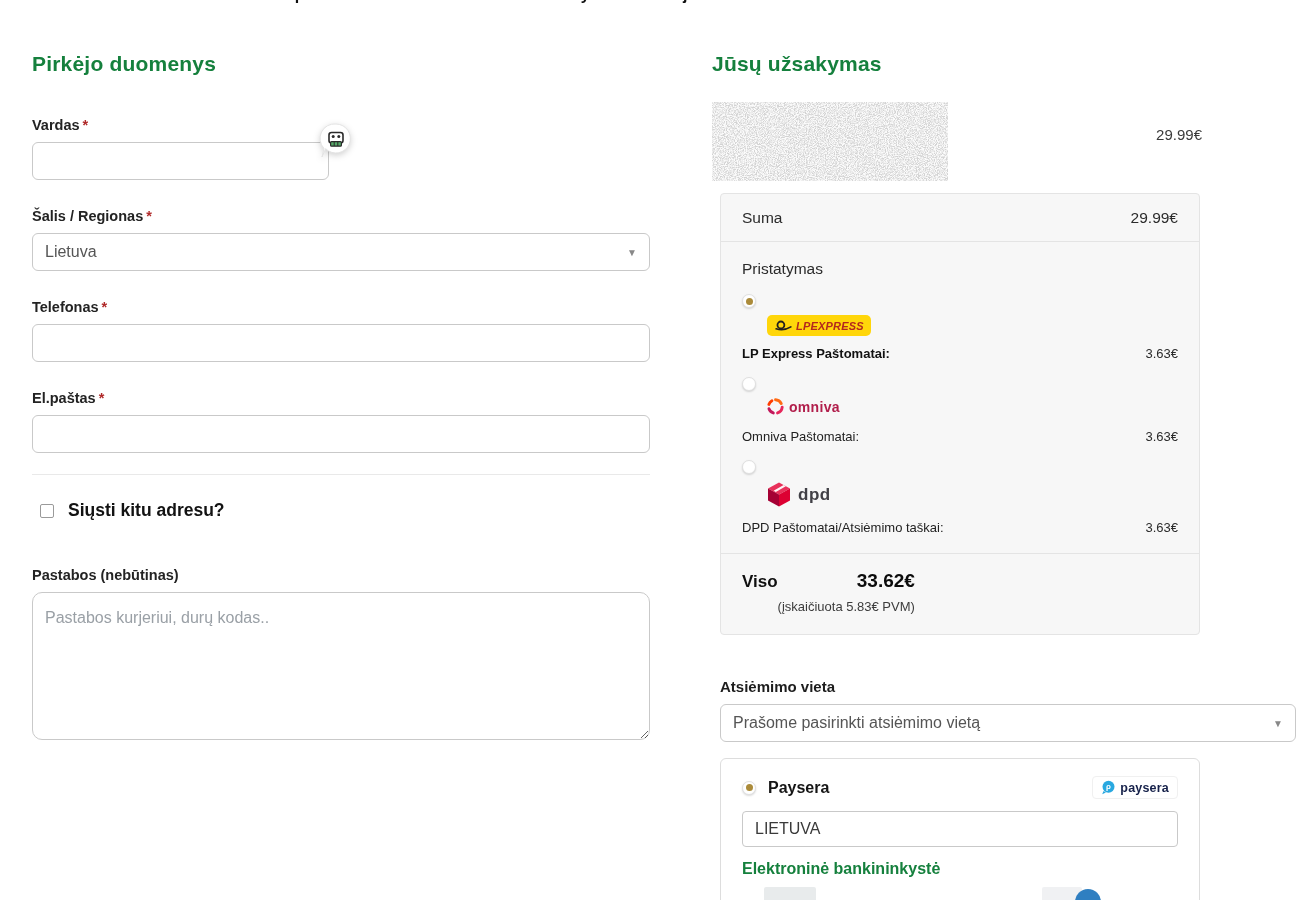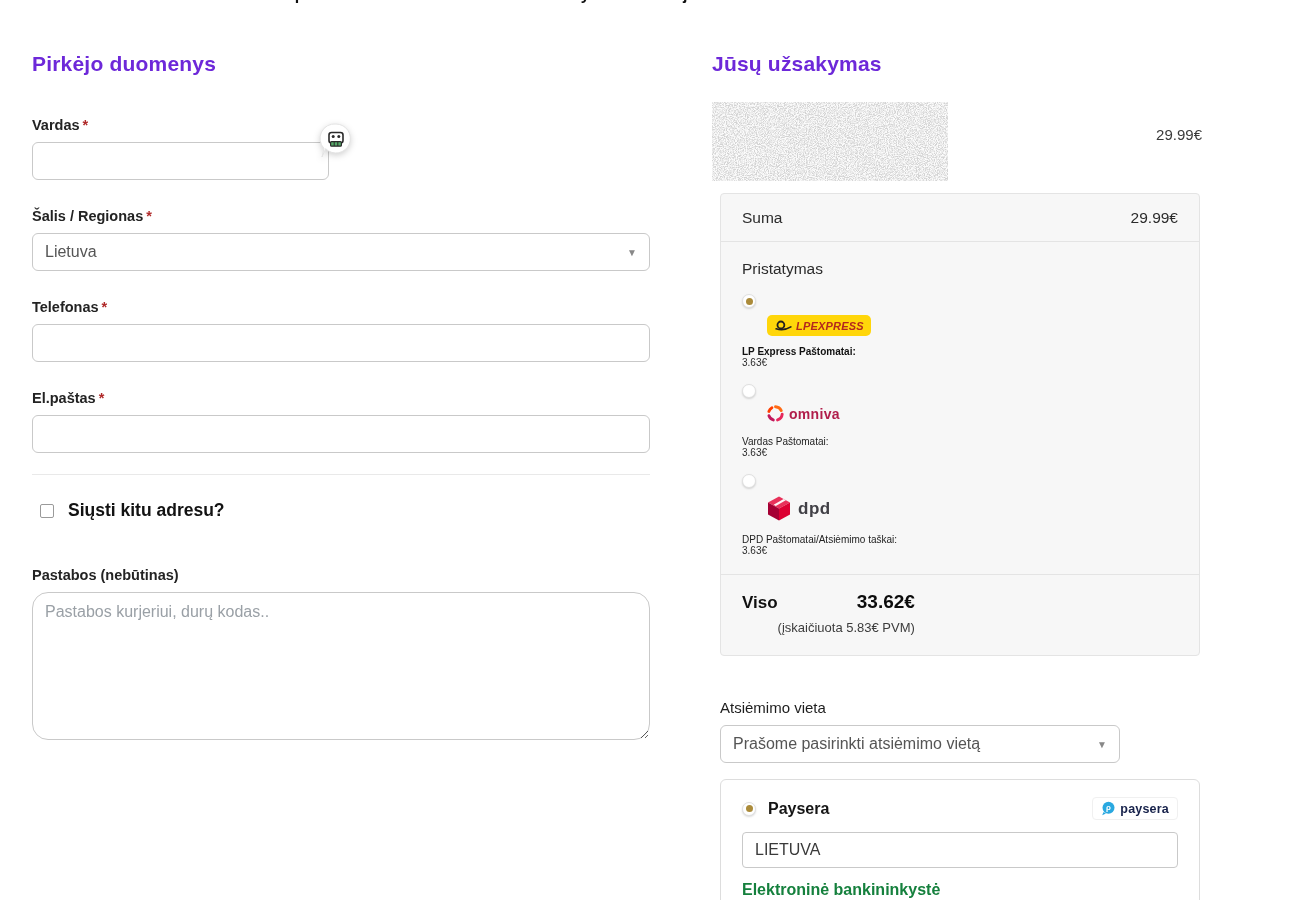--- a/index.html
+++ b/index.html
@@ -10,37 +10,37 @@
   
   .nav-stub { position:absolute; top:-14px; font-size:16px; font-weight:700; color:#101010; white-space:nowrap; cursor:pointer; }
   .nav-stub.n1 { left:268px; }
   .nav-stub.n2 { left:531px; }
   .nav-stub.n3 { left:884px; }
 
   
   .col-left  { position:absolute; left:32px;  top:0; width:618px; }
   .col-right { position:absolute; left:712px; top:0; width:490px; }
 
-  h1.section-title { margin-top:52px; font-size:21px; font-weight:700; color:#6d28d9; letter-spacing:.2px; }
+  h1.section-title { margin-top:52px; font-size:21px; font-weight:700; color:#15803d; letter-spacing:.2px; }
 
   
   .field-label { font-size:14.5px; font-weight:700; color:#232323; }
   .req { color:#b02a2a; font-weight:700; margin-left:3px; }
   .text-input { width:100%; height:38px; border:1px solid #c9c9c9; border-radius:6px; background:#fff; margin-top:9px; padding:0 12px; font-size:16px; font-family:inherit; color:#333; }
   .text-input.short { width:297px; }
   .select-box { position:relative; display:flex; align-items:center; width:100%; height:38px; border:1px solid #c9c9c9; border-radius:6px; background:#fff; margin-top:9px; padding:0 12px; font-size:16px; color:#555; cursor:pointer; }
   .select-caret { position:absolute; right:12px; top:50%; transform:translateY(-50%); font-size:10px; color:#888; }
   .lbl-m1 { margin-top:41px; }
   .lbl-m2 { margin-top:28px; }
   .divider { height:1px; background:#e9e9e9; margin-top:21px; }
   .check-row { display:flex; align-items:center; margin-top:25px; cursor:pointer;padding-left:8px; }
   .checkbox { width:14px; height:14px; border:1px solid #9a9a9a; border-radius:2px; background:#fff; flex:0 0 auto; }
   .check-label { margin-left:14px; font-size:17.5px; font-weight:700; color:#121212; }
   .notes-label { margin-top:46px; }
-  textarea.notes { width:100%; height:148px; border:1px solid #c9c9c9; border-radius:16px; margin-top:9px; padding:10px 12px; font-size:16px; font-family:inherit; color:#333; resize:both; }
+  textarea.notes { width:100%; height:148px; border:1px solid #c9c9c9; border-radius:10px; margin-top:9px; padding:16px 12px; font-size:16px; font-family:inherit; color:#333; resize:both; }
   textarea.notes::placeholder { color:#9aa0a6; }
 
   
   .robot-bubble { position:absolute; left:318px; top:122px; width:36px; height:38px; cursor:pointer; filter:drop-shadow(0 2px 3px rgba(0,0,0,.18)); }
 
   
   .product-row { display:flex; align-items:flex-start; margin-top:26px; }
   .product-img { width:236px; height:79px; border-radius:1px; overflow:hidden; flex:0 0 auto; }
   .product-price { margin-left:auto; margin-top:24px; font-size:15px; color:#3a3a3a; }
 
@@ -50,32 +50,32 @@
   .ship-title { font-size:15.5px; color:#2b2b2b; }
   .radio { width:14px; height:14px; border-radius:50%; background:#fff; border:1px solid #e0e0e0; box-shadow:0 1px 2px rgba(0,0,0,.15); display:flex; align-items:center; justify-content:center; cursor:pointer; flex:0 0 auto; }
   .radio .dot { width:7px; height:7px; border-radius:50%; background:#ab8b3a; display:none; }
   .radio.on .dot { display:block; }
   .ship-opt-radio { margin-top:16px; }
   .ship-logo { margin:7px 0 0 25px; display:inline-flex; align-items:center; cursor:pointer; }
   .lp-chip { display:inline-flex; align-items:center; gap:3px; background:#ffd60a; border-radius:5px; padding:4px 7px; box-shadow:0 0 0 1px #f1c40000; }
   .lp-text { font-size:11px; font-weight:700; font-style:italic; color:#b3281e; letter-spacing:.2px; }
   .omniva-text { margin-left:5px; font-size:14px; font-weight:700; color:#b11e4b; letter-spacing:.3px; }
   .dpd-text { margin-left:7px; font-size:17px; font-weight:700; color:#414046; letter-spacing:.5px; }
-  .opt-row { display:flex; justify-content:space-between; align-items:baseline; margin-top:10px; font-size:10px; color:#2b2b2b;flex-direction:column; }
+  .opt-row { display:flex; justify-content:space-between; align-items:baseline; margin-top:10px; font-size:13px; color:#2b2b2b; }
   .opt-row .name { color:#222; }
   .opt-row.selected .name { font-weight:700; color:#111; }
   .opt-price { color:#2b2b2b; }
   .total-section { margin-top:18px; border-top:1px solid #e4e4e4; padding:16px 21px 20px 21px; display:flex; justify-content:flex-start; }
   .total-label { font-size:17px; font-weight:700; color:#101010; padding-top:2px; }
   .total-right { text-align:right; }
   .total-value { font-size:19px; font-weight:800; color:#0c0c0c; }
   .vat-note { margin-top:7px; font-size:13px; color:#3c3c3c; }
 
-  .pickup-label { margin:43px 0 0 8px; font-size:15px; font-weight:400; color:#1d1d1d; }
-  .pickup-select { margin-left:8px; width:400px; }
+  .pickup-label { margin:43px 0 0 8px; font-size:15px; font-weight:700; color:#1d1d1d; }
+  .pickup-select { margin-left:8px; width:576px; }
 
   .payment-box { margin-left:8px; margin-top:16px; width:480px; height:160px; background:#fff; border:1px solid #ddd; border-radius:6px; padding:17px 21px 0 21px; }
   .pay-head { display:flex; align-items:center; }
   .pay-name { margin-left:12px; font-size:16px; font-weight:700; color:#151515; }
   .paysera-logo { margin-left:auto; display:flex; align-items:center; gap:4px; background:#fff; border:1px solid #f0f0f0; border-radius:4px; padding:3px 8px; }
   .paysera-text { font-size:12.5px; font-weight:700; color:#16214a; letter-spacing:.2px; }
   .country-select { margin-top:12px; height:36px; border-radius:4px; color:#3a3a3a; }
   .bank-section-label { margin-top:13px; font-size:16px; font-weight:700; color:#15803d; }
   .bank-partials { position:relative; margin-top:9px; height:30px; }
   .bank-partial-gray { position:absolute; left:22px; top:0; width:52px; height:16px; background:#d9dde0; opacity:.6; border-radius:2px; }
@@ -192,21 +192,21 @@
         <div class="ship-logo">
           <svg width="17" height="17" viewBox="0 0 20 20">
             <path d="M10 2 A8 8 0 0 1 16.8 6.5" stroke="#ff6a13" stroke-width="3.4" fill="none" stroke-linecap="round"></path>
             <path d="M17.9 10.8 A8 8 0 0 1 12.4 17.6" stroke="#e6275b" stroke-width="3.4" fill="none" stroke-linecap="round"></path>
             <path d="M7.4 17.6 A8 8 0 0 1 2.3 12.6" stroke="#c2185b" stroke-width="3.4" fill="none" stroke-linecap="round"></path>
             <path d="M2.2 7.6 A8 8 0 0 1 5.8 3.2" stroke="#ff3d00" stroke-width="3.4" fill="none" stroke-linecap="round"></path>
           </svg>
           <span class="omniva-text">omniva</span>
         </div>
         <div class="opt-row">
-          <span class="name">Vardas Paštomatai:</span>
+          <span class="name">Omniva Paštomatai:</span>
           <span class="opt-price">3.63€</span>
         </div>
 
         
         <div class="radio ship-opt-radio"></div>
         <div class="ship-logo">
           <svg width="24" height="27" viewBox="0 0 24 26">
             <polygon points="12,1 23,7 12,13 1,7" fill="#e8315a"></polygon>
             <polygon points="1,7 12,13 12,25 1,19" fill="#a50034"></polygon>
             <polygon points="23,7 12,13 12,25 23,19" fill="#dc0032"></polygon>

